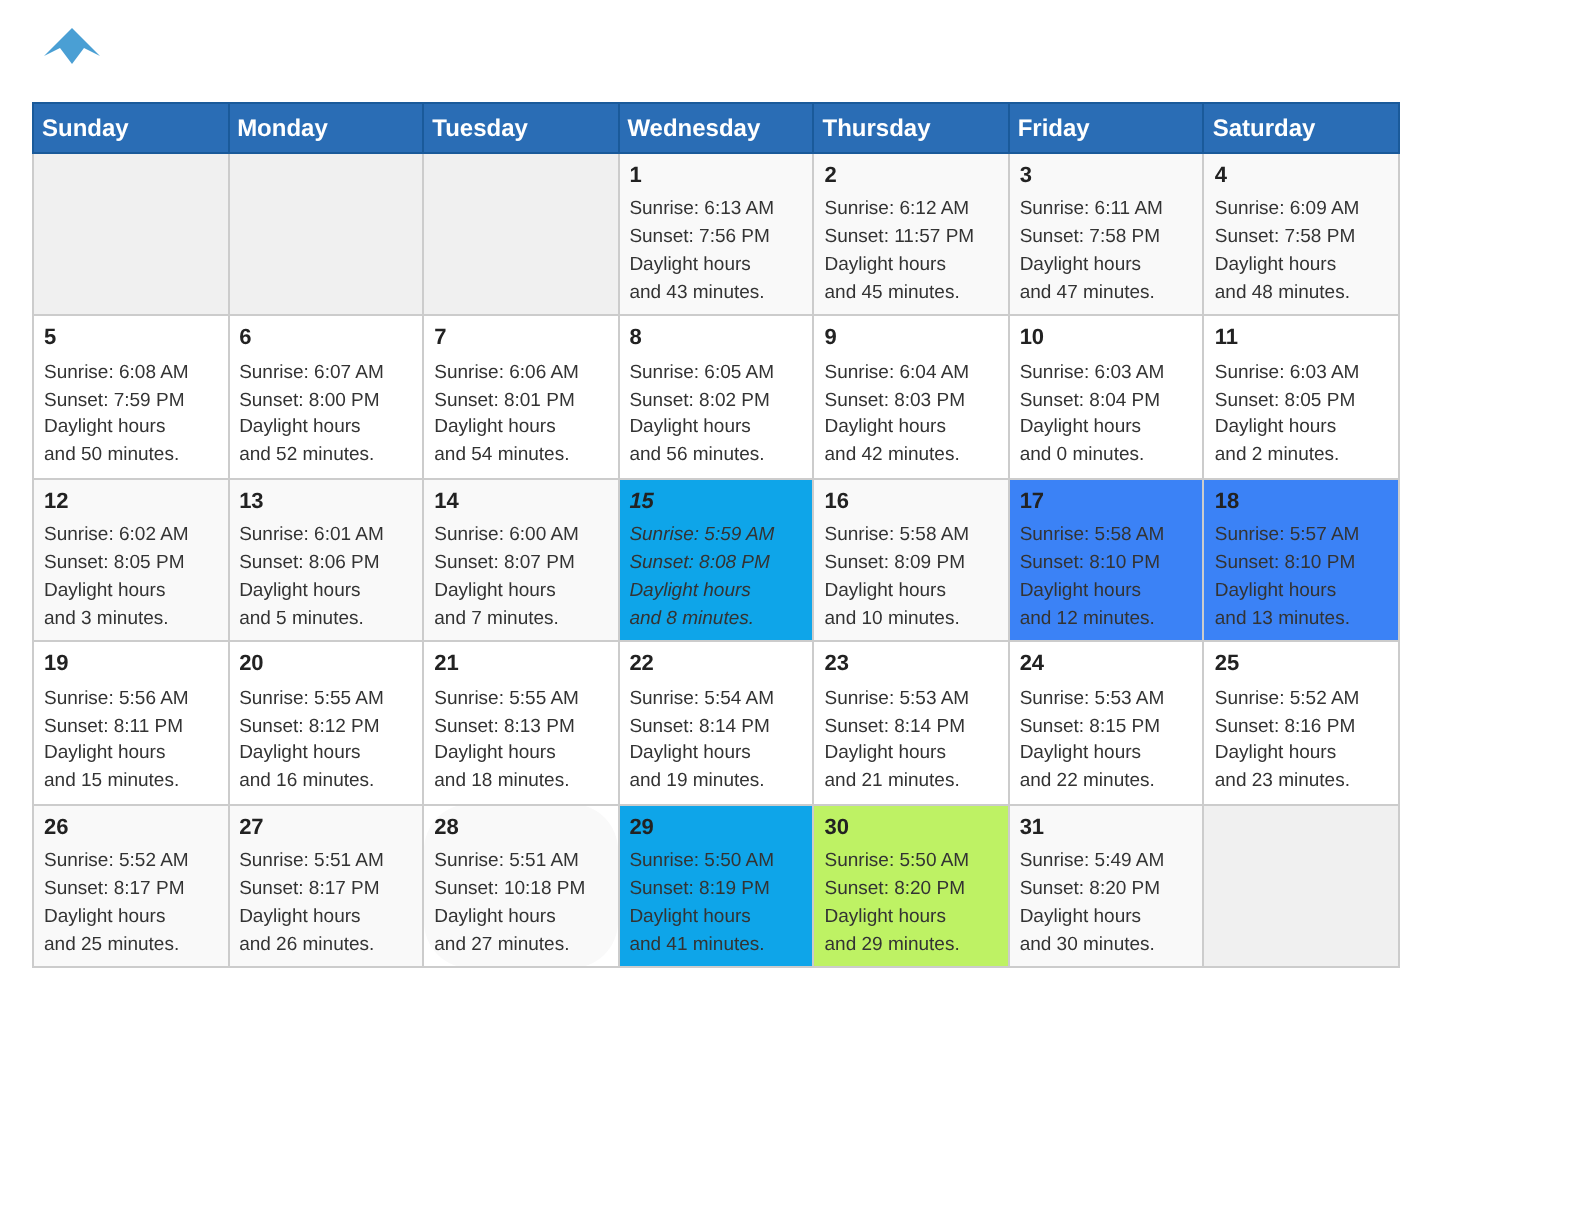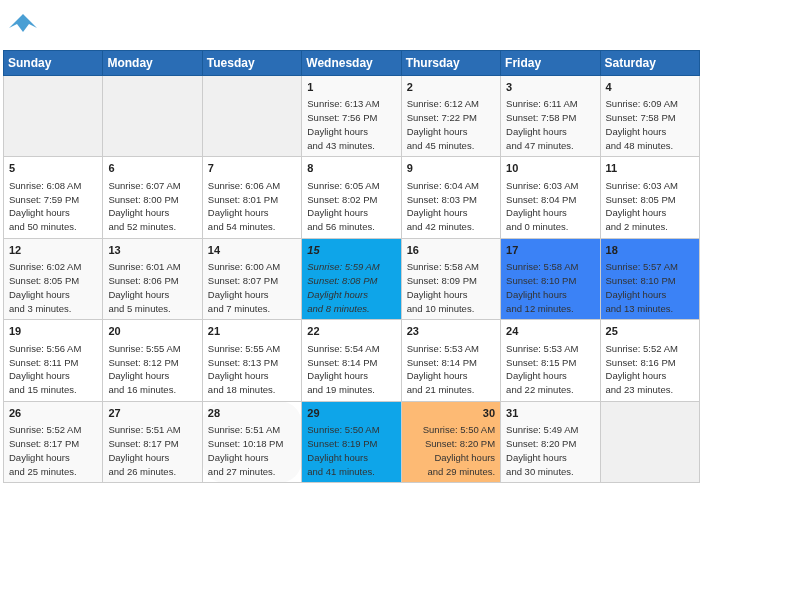--- a/index.html
+++ b/index.html
@@ -6,21 +6,21 @@
     body {
       font-family: Arial, sans-serif;
       background: #fff;
       width: 792px;
       min-height: 612px;
       padding: 0;
     }
     .page {
       width: 716px;
       background: #fff;
-      padding: 10px 16px 16px 3px;
+      padding: 10px 16px 16px 16px;
     }
     .header {
       display: flex;
       justify-content: space-between;
       align-items: flex-start;
       margin-bottom: 8px;
     }
     .logo {
       display: flex;
       flex-direction: column;
@@ -131,21 +131,21 @@
     <tr>
           <td class="empty-cell"></td>
           <td class="empty-cell"></td>
           <td class="empty-cell"></td>
           <td style="background: rgb(249, 249, 249);">
             <span class="day-num">1</span>
             <div class="day-info"><span>Sunrise: 6:13 AM</span><br><span>Sunset: 7:56 PM</span><br><span>Daylight hours</span><br><span>and 43 minutes.</span></div>
           </td>
           <td style="background: rgb(249, 249, 249);">
             <span class="day-num">2</span>
-            <div class="day-info"><span>Sunrise: 6:12 AM</span><br><span>Sunset: 7:22 PM</span><br><span>Daylight hours</span><br><span>and 45 minutes.</span></div>
+            <div class="day-info"><span>Sunrise: 6:12 AM</span><br><span>Sunset: 11:57 PM</span><br><span>Daylight hours</span><br><span>and 45 minutes.</span></div>
           </td>
           <td style="background: rgb(249, 249, 249);">
             <span class="day-num">3</span>
             <div class="day-info"><span>Sunrise: 6:11 AM</span><br><span>Sunset: 7:58 PM</span><br><span>Daylight hours</span><br><span>and 47 minutes.</span></div>
           </td>
           <td style="background: rgb(249, 249, 249);">
             <span class="day-num">4</span>
             <div class="day-info"><span>Sunrise: 6:09 AM</span><br><span>Sunset: 7:58 PM</span><br><span>Daylight hours</span><br><span>and 48 minutes.</span></div>
           </td>
         </tr>
@@ -249,21 +249,21 @@
             <div class="day-info"><span>Sunrise: 5:51 AM</span><br><span>Sunset: 8:17 PM</span><br><span>Daylight hours</span><br><span>and 26 minutes.</span></div>
           </td>
           <td style="background: rgb(249, 249, 249); border-radius: 23px;">
             <span class="day-num">28</span>
             <div class="day-info"><span>Sunrise: 5:51 AM</span><br><span>Sunset: 10:18 PM</span><br><span>Daylight hours</span><br><span>and 27 minutes.</span></div>
           </td>
           <td style="background: #0ea5e9;">
             <span class="day-num">29</span>
             <div class="day-info"><span>Sunrise: 5:50 AM</span><br><span>Sunset: 8:19 PM</span><br><span>Daylight hours</span><br><span>and 41 minutes.</span></div>
           </td>
-          <td style="background: #fdba74; text-align: right;">
+          <td style="background: #bef264;">
             <span class="day-num">30</span>
             <div class="day-info"><span>Sunrise: 5:50 AM</span><br><span>Sunset: 8:20 PM</span><br><span>Daylight hours</span><br><span>and 29 minutes.</span></div>
           </td>
           <td style="background: rgb(249, 249, 249);">
             <span class="day-num">31</span>
             <div class="day-info"><span>Sunrise: 5:49 AM</span><br><span>Sunset: 8:20 PM</span><br><span>Daylight hours</span><br><span>and 30 minutes.</span></div>
           </td>
           <td class="empty-cell"></td>
         </tr>
       </tbody>

